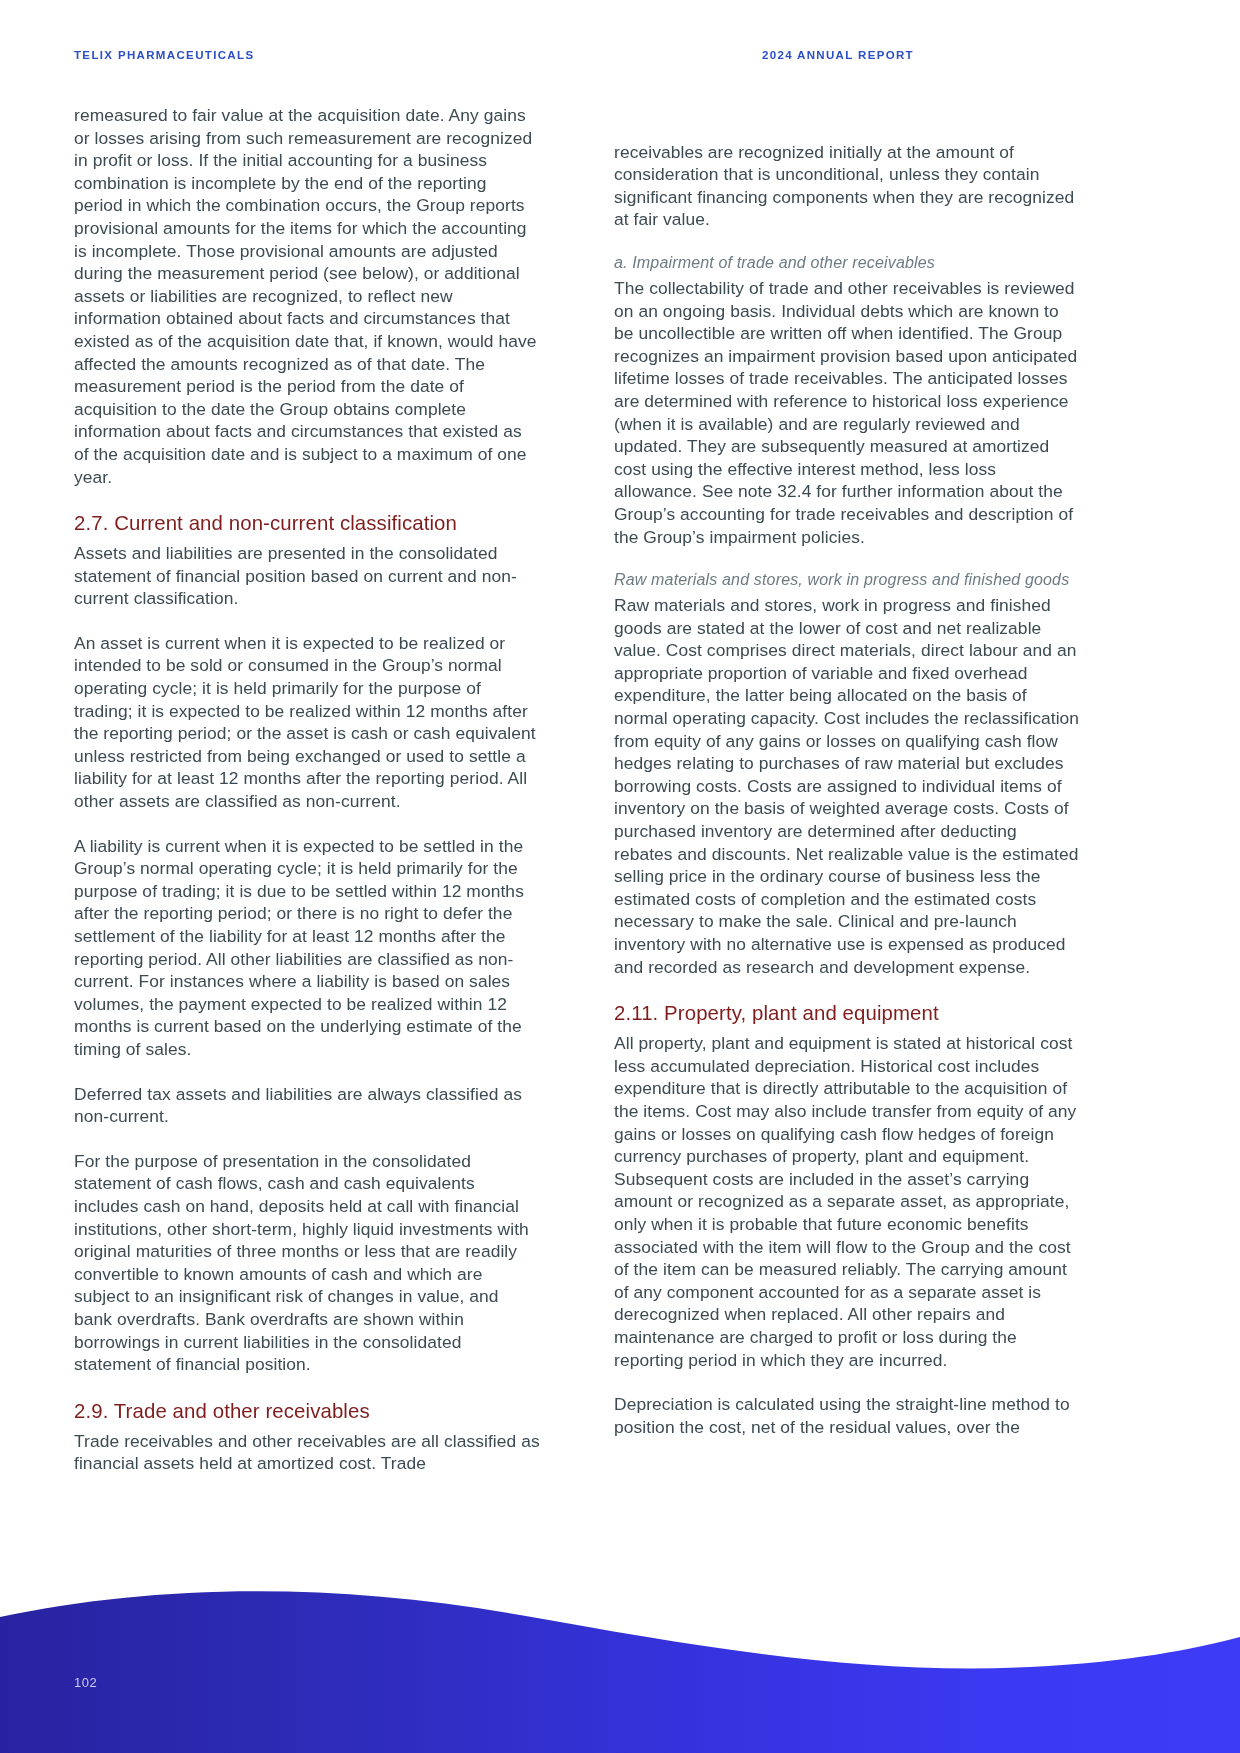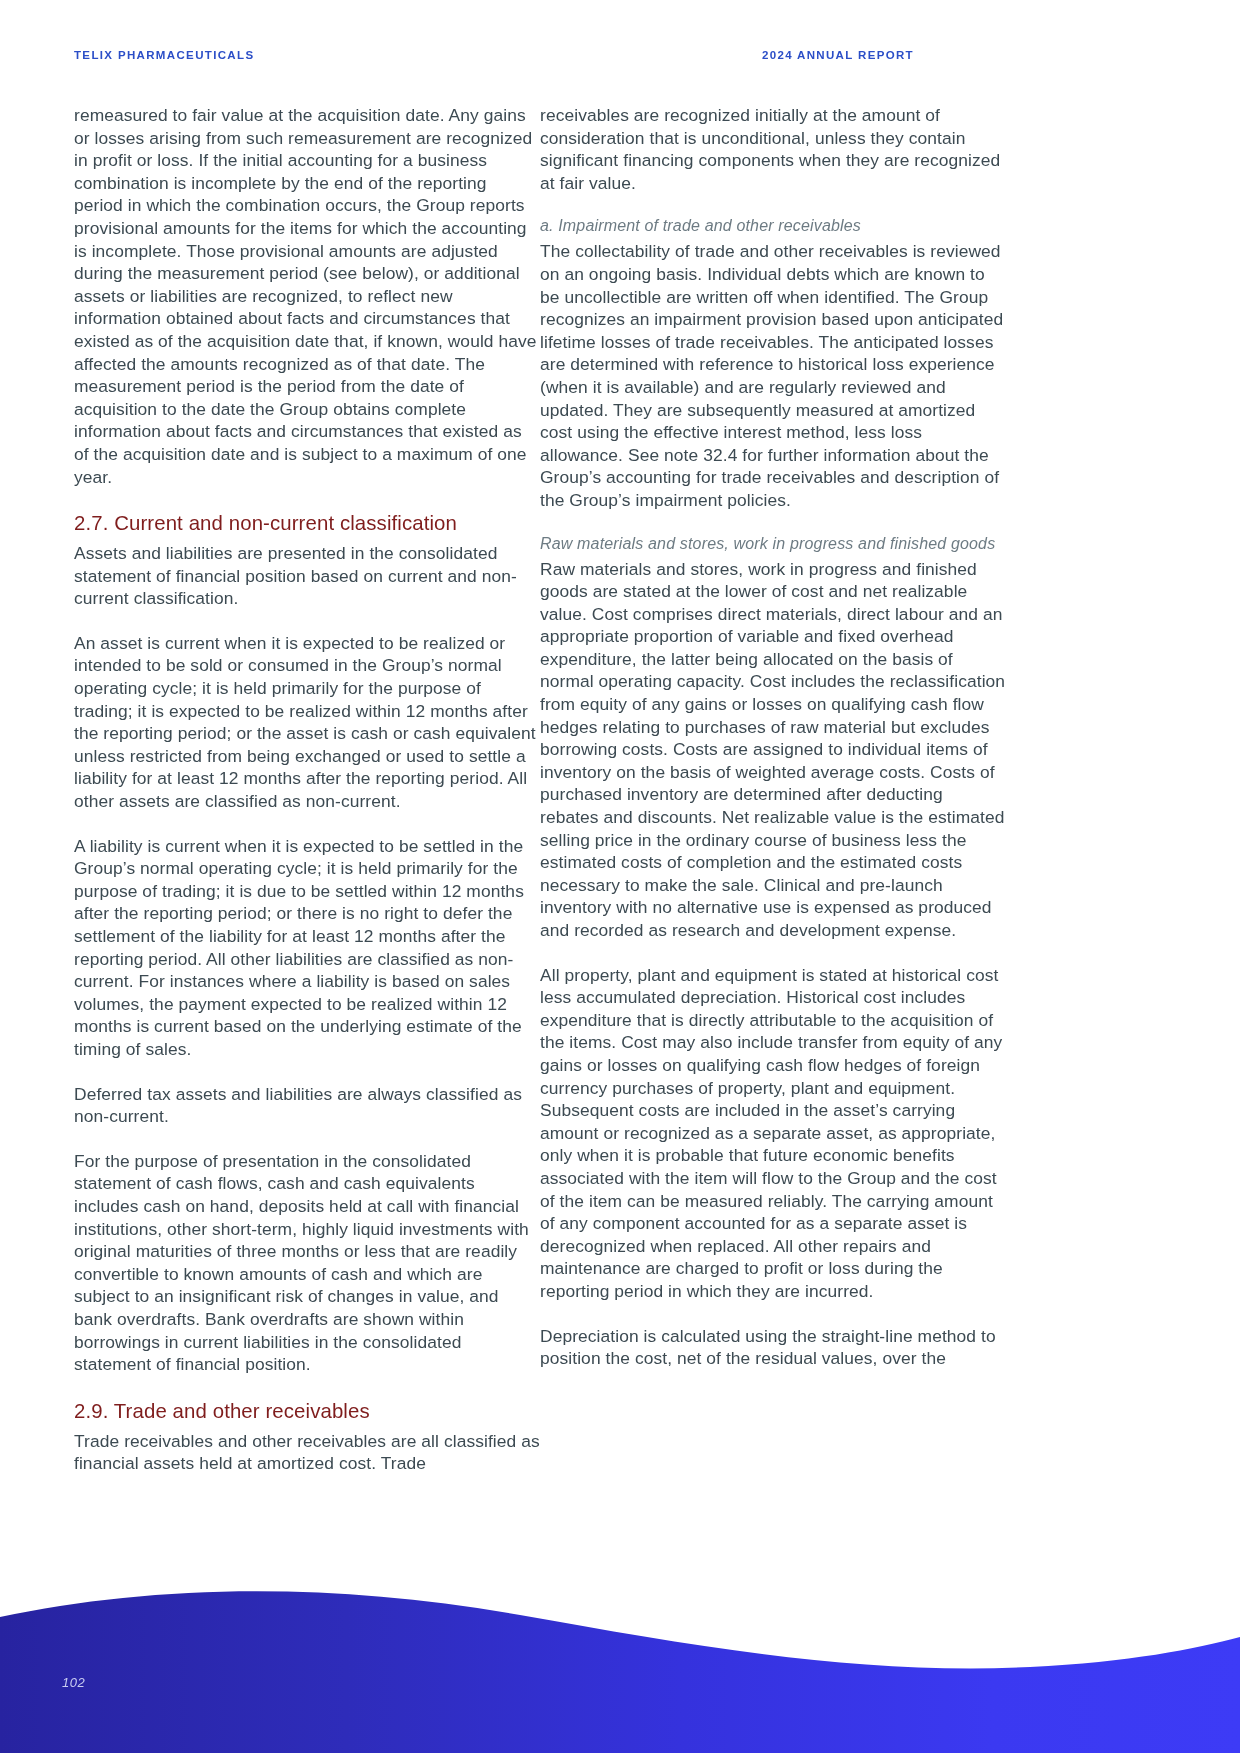--- a/index.html
+++ b/index.html
@@ -42,20 +42,22 @@
     white-space: nowrap;
   }
 
   
   .columns {
     position: absolute;
     top: 104px;
     left: 74px;
     width: 1092px;
     display: flex;
+    gap: 74px;
+    align-items: center;
   }
   .col {
     width: 466px;
   }
 
   p.body {
     margin: 0 0 22px 0;
     font-size: 17.4px;
     line-height: 22.6px;
     color: #3c4a52;
@@ -96,26 +98,25 @@
     height: 190px;
     pointer-events: none;
   }
   .footer-wave svg {
     display: block;
     width: 1240px;
     height: 190px;
   }
   .page-number {
     position: absolute;
-    left: 62px;
+    left: 74px;
     bottom: 63px;
     font-size: 13px;
     color: #c9cdf2;
     letter-spacing: 0.04em;
-    font-style: italic;
   }
 </style>
 </head>
 <body>
 
 <div class="page">
 
   <div class="run-header">
     <span>TELIX PHARMACEUTICALS</span>
     <span>2024 ANNUAL REPORT</span>
@@ -143,20 +144,21 @@
     <div class="col">
 
       <p class="body">receivables are recognized initially at the amount of consideration that is unconditional, unless they contain significant financing components when they are recognized at fair value.</p>
 
       <h3 class="subsection">a. Impairment of trade and other receivables</h3>
       <p class="body">The collectability of trade and other receivables is reviewed on an ongoing basis. Individual debts which are known to be uncollectible are written off when identified. The Group recognizes an impairment provision based upon anticipated lifetime losses of trade receivables. The anticipated losses are determined with reference to historical loss experience (when it is available) and are regularly reviewed and updated. They are subsequently measured at amortized cost using the effective interest method, less loss allowance. See note 32.4 for further information about the Group’s accounting for trade receivables and description of the Group’s impairment policies.</p>
 
       <h3 class="subsection">Raw materials and stores, work in progress and finished goods</h3>
       <p class="body">Raw materials and stores, work in progress and finished goods are stated at the lower of cost and net realizable value. Cost comprises direct materials, direct labour and an appropriate proportion of variable and fixed overhead expenditure, the latter being allocated on the basis of normal operating capacity. Cost includes the reclassification from equity of any gains or losses on qualifying cash flow hedges relating to purchases of raw material but excludes borrowing costs. Costs are assigned to individual items of inventory on the basis of weighted average costs. Costs of purchased inventory are determined after deducting rebates and discounts. Net realizable value is the estimated selling price in the ordinary course of business less the estimated costs of completion and the estimated costs necessary to make the sale. Clinical and pre-launch inventory with no alternative use is expensed as produced and recorded as research and development expense.</p>
 
+      <h2 class="section">2.11. Property, plant and equipment</h2>
       <p class="body">All property, plant and equipment is stated at historical cost less accumulated depreciation. Historical cost includes expenditure that is directly attributable to the acquisition of the items. Cost may also include transfer from equity of any gains or losses on qualifying cash flow hedges of foreign currency purchases of property, plant and equipment. Subsequent costs are included in the asset’s carrying amount or recognized as a separate asset, as appropriate, only when it is probable that future economic benefits associated with the item will flow to the Group and the cost of the item can be measured reliably. The carrying amount of any component accounted for as a separate asset is derecognized when replaced. All other repairs and maintenance are charged to profit or loss during the reporting period in which they are incurred.</p>
       <p class="body tight">Depreciation is calculated using the straight-line method to position the cost, net of the residual values, over the</p>
 
     </div>
   </div>
 
   <div class="footer-wave">
     <svg viewBox="0 0 1240 190" preserveAspectRatio="none" xmlns="http://www.w3.org/2000/svg">
       <defs>
         <linearGradient id="waveGrad" x1="0" y1="0" x2="1" y2="0">

